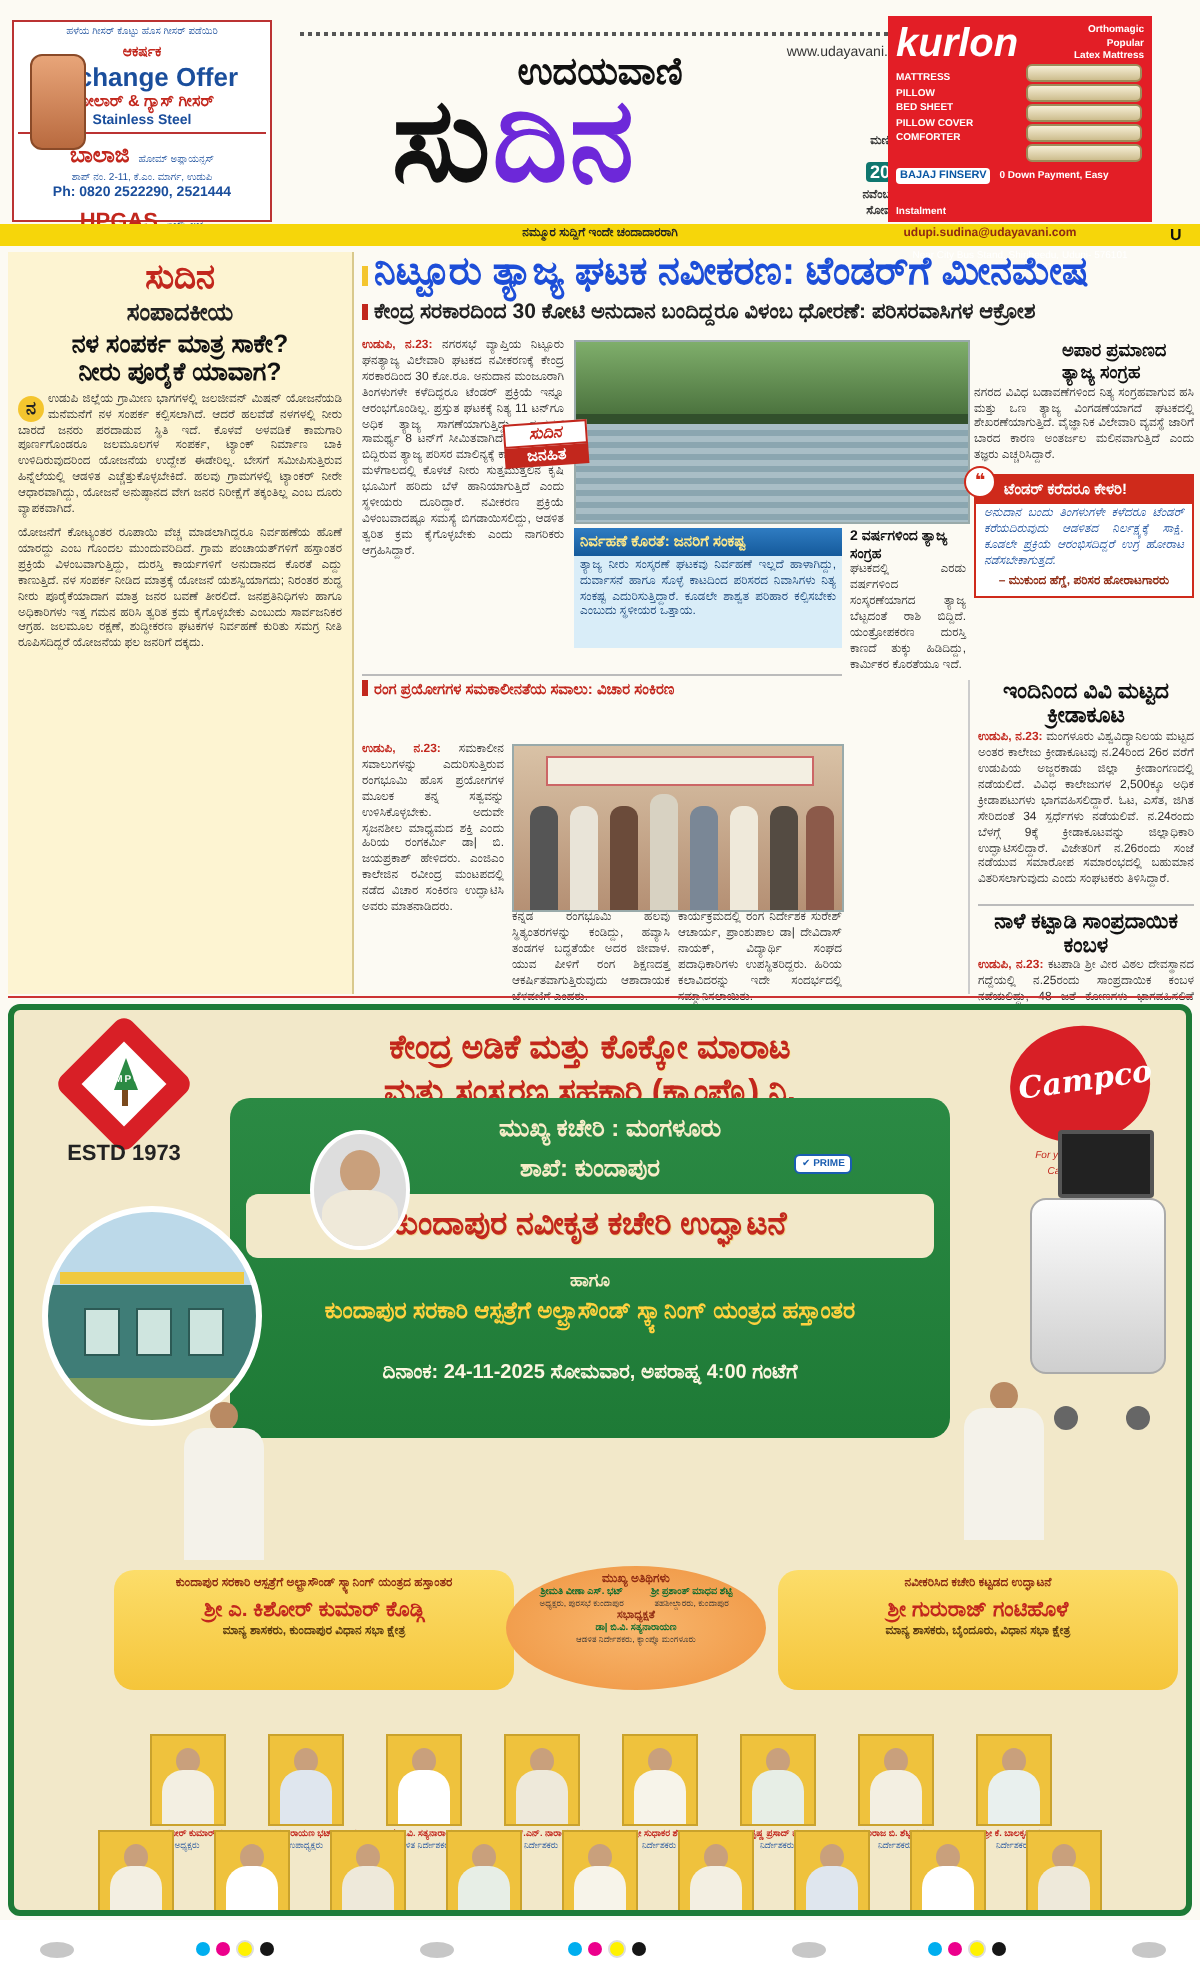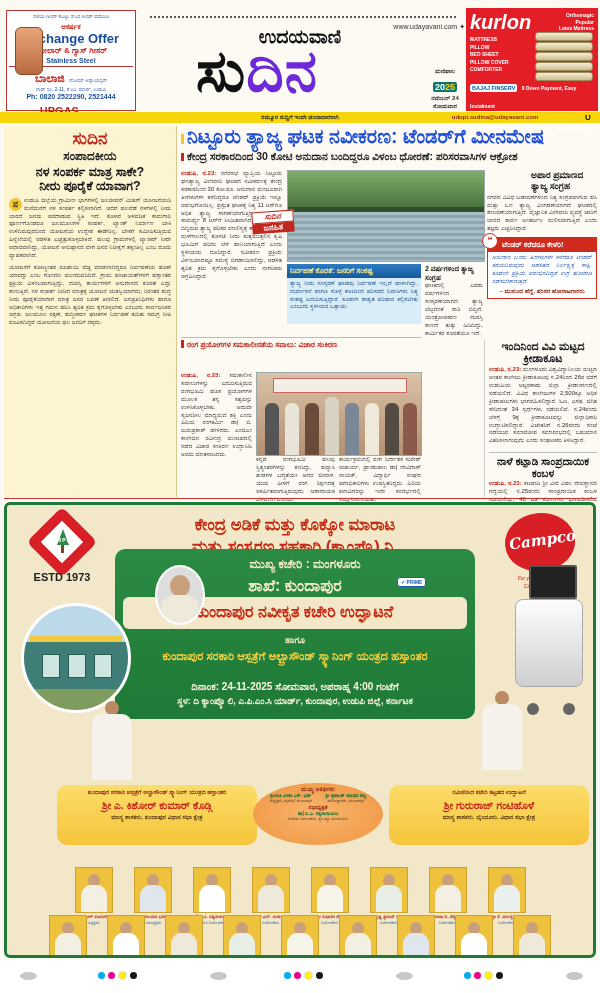--- a/index.html
+++ b/index.html
@@ -7,21 +7,21 @@
   .abs{position:absolute;}
   .b{font-weight:bold}.i{font-style:italic}.c{text-align:center}.j{text-align:justify}
   .f5{font-size:5px;line-height:1.3}
   .f6{font-size:6px;line-height:1.32}.f7{font-size:7px;line-height:1.3}
   .f8{font-size:8px;line-height:1.25}.f9{font-size:9px;line-height:1.2}
   .red{color:#c2271d}.blue{color:#1a4e9c}.dkred{color:#8f2a12}
   
   .mast-dotted{border-top:2px dotted #555;}
   .leftad{left:6px;top:10px;width:130px;height:101px;background:#fff;border:1px solid #b33;padding:2px 2px 0 2px;box-sizing:border-box;}
   .geyser{left:8px;top:16px;width:26px;height:46px;background:linear-gradient(#e8a579,#b96a3f);border-radius:6px;border:1px solid #8a4a28;}
-  .rightad{left:466px;top:8px;width:132px;height:103px;background:#e31e26;color:#fff;box-sizing:border-box;padding:3px 4px;}
+  .rightad{left:444px;top:8px;width:132px;height:103px;background:#e31e26;color:#fff;box-sizing:border-box;padding:3px 4px;}
   .mattress{position:absolute;right:5px;top:24px;width:58px;height:40px;}
   .mattress div{height:7px;border-radius:3px;margin-bottom:1px;background:linear-gradient(#f6eed6,#cdbd8e);border:0.5px solid #9d8c5a;}
   .bajaj{display:inline-block;background:#fff;color:#0a57a4;font-weight:bold;font-size:5.5px;border-radius:2px;padding:1px 2px;}
   .strip{left:0;top:112px;width:600px;height:11px;background:#f6d60a;}
   .titlebig{font-weight:bold;letter-spacing:1px;}
   .yearbox{display:inline-block;background:#0f766e;color:#fff;font-weight:bold;font-size:9px;padding:0 2px;border-radius:2px;}
   .yearbox span{color:#ffd400;}
   
   .editorial{left:4px;top:126px;width:173px;height:371px;background:#fdf4d2;border-right:1px solid #d9c98d;box-sizing:border-box;padding:3px 5px;}
   .dropcap{float:left;width:13px;height:13px;border-radius:50%;background:#f4c52e;color:#222;font-weight:bold;font-size:9px;text-align:center;line-height:13px;margin:1px 2px 0 0;}
@@ -279,30 +279,29 @@
 
     <div class="abs" style="left:498px;top:8px;width:80px;height:92px;">
       <div class="heart"></div>
       <div class="heartTxt">Campco</div>
       <div class="abs f5 i red c" style="left:0;top:62px;width:80px;">For your every first in life</div>
       <div class="abs f5 i red c" style="left:0;top:70px;width:80px;">Campco Chocolate</div>
     </div>
 
     <div class="greenpanel">
       <div class="abs b c" style="left:60px;top:8px;width:260px;color:#f7edc8;font-size:12px;">ಮುಖ್ಯ ಕಚೇರಿ : ಮಂಗಳೂರು</div>
-      <div class="abs b c" style="left:60px;top:28px;width:240px;color:#f7edc8;font-size:16px;">ಶಾಖೆ: ಕುಂದಾಪುರ</div>
+      <div class="abs b c" style="left:60px;top:28px;width:240px;color:#f7edc8;font-size:12px;">ಶಾಖೆ: ಕುಂದಾಪುರ</div>
       <div class="qbadge" style="left:282px;top:28px;"><span>✔</span> <span>PRIME</span></div>
       <div class="creamband abs" style="left:8px;top:48px;width:344px;height:32px;">
         <div class="b c red" style="font-size:16px;padding-top:6px;text-shadow:0.5px 0.5px 0 #f1d98e;">ಕುಂದಾಪುರ ನವೀಕೃತ ಕಚೇರಿ ಉದ್ಘಾಟನೆ</div>
       </div>
       <div class="abs b c" style="left:0;top:86px;width:360px;color:#f7edc8;font-size:9px;">ಹಾಗೂ</div>
       <div class="abs b c" style="left:6px;top:100px;width:348px;color:#ffd23f;font-size:11.5px;line-height:1.3;">ಕುಂದಾಪುರ ಸರಕಾರಿ ಆಸ್ಪತ್ರೆಗೆ ಅಲ್ಟ್ರಾಸೌಂಡ್ ಸ್ಕ್ಯಾನಿಂಗ್ ಯಂತ್ರದ ಹಸ್ತಾಂತರ</div>
       <div class="abs c" style="left:6px;top:132px;width:348px;">
         <div class="b" style="color:#fdf6e0;font-size:10px;">ದಿನಾಂಕ: 24-11-2025  ಸೋಮವಾರ, ಅಪರಾಹ್ನ 4:00 ಗಂಟೆಗೆ</div>
-        <div class="b" style="color:#fdf6e0;font-size:9px;margin-top:3px;">ಸ್ಥಳ: ದಿ ಕ್ಯಾಂಪ್ಕೊ ಲಿ, ಎ.ಪಿ.ಎಂ.ಸಿ ಯಾರ್ಡ್, ಕುಂದಾಪುರ, ಉಡುಪಿ ಜಿಲ್ಲೆ, ಕರ್ನಾಟಕ</div>
       </div>
     </div>
 
     <div class="ovalguest">
       <div class="face" style="top:8px;width:20px;height:22px;"></div>
       <div class="shoulders" style="top:28px;width:38px;height:28px;background:#efe9d9;"></div>
     </div>
 
     <div class="bldg">
       <div class="win" style="left:18px;top:48px;width:16px;height:22px;"></div>

